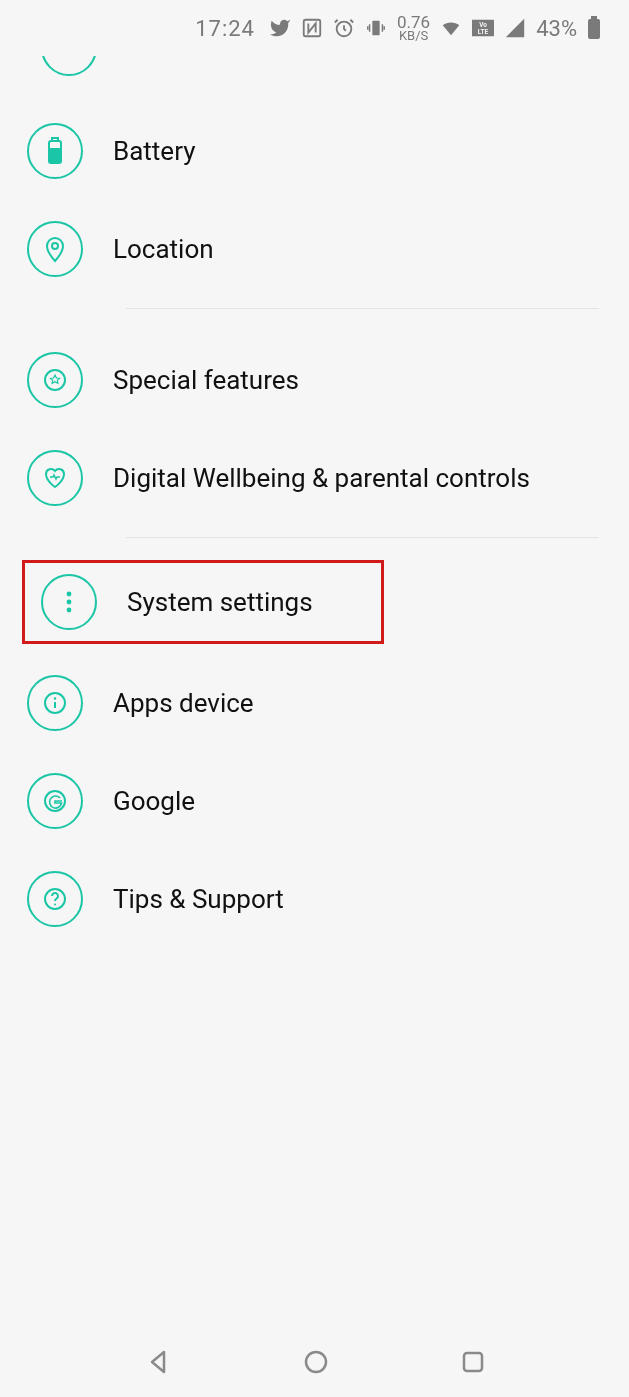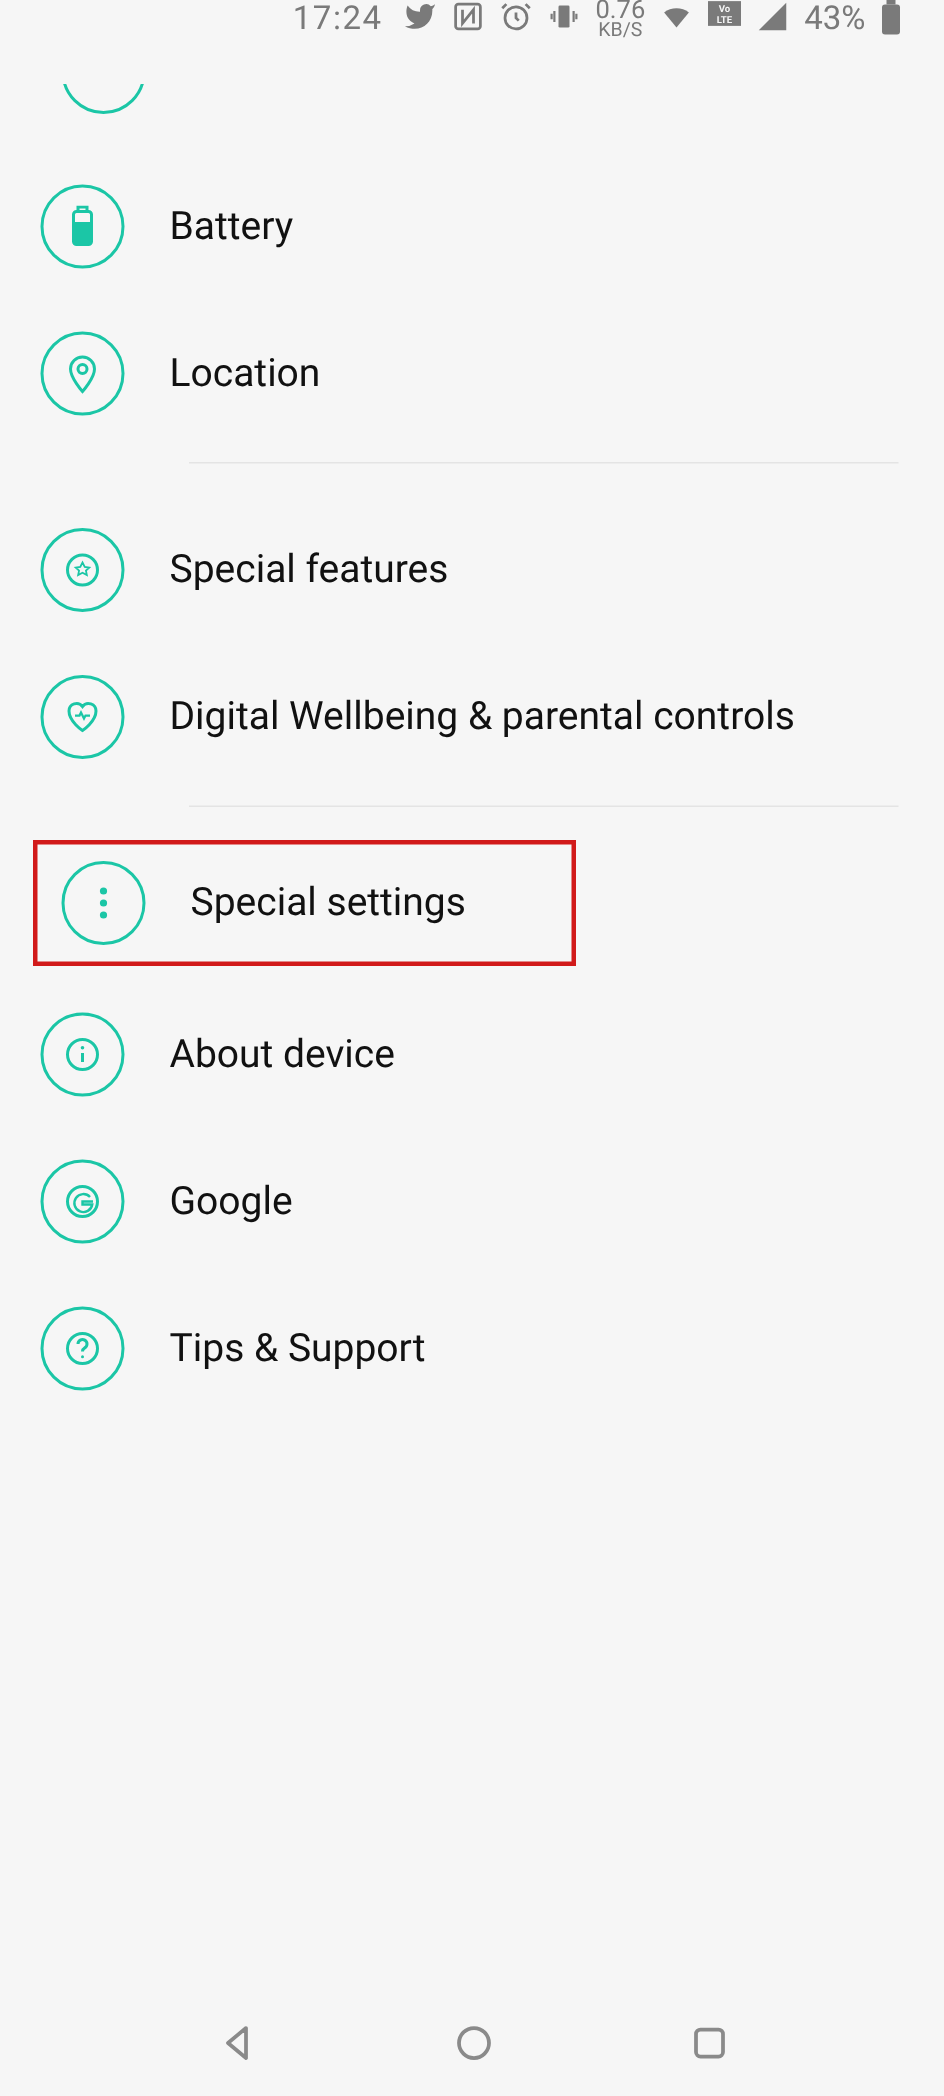--- a/index.html
+++ b/index.html
@@ -1,20 +1,20 @@
 <!DOCTYPE html>
 <html><head>
 <meta charset="utf-8">
 <style>
   * { box-sizing: border-box; margin: 0; padding: 0; }
   html, body { width: 629px; height: 1397px; background: #f6f6f6; font-family: -apple-system, Roboto, "Helvetica Neue", Arial, sans-serif; overflow: hidden; }
   .screen { width: 629px; height: 1397px; position: relative; background: #f6f6f6; }
 
   
-  .statusbar { height: 56px; display: flex; justify-content: flex-end; padding: 0 28px 0 0; gap: 10px; color: #7a7a7a; font-size: 20px; }
+  .statusbar { height: 56px; display: flex; align-items: center; justify-content: flex-end; padding: 0 28px 0 0; gap: 10px; color: #7a7a7a; font-size: 20px; }
   .statusbar .time { font-size: 22px; letter-spacing: 1px; margin-right: 4px; }
   .statusbar svg { display: block; }
   .kbs { display: flex; flex-direction: column; align-items: center; line-height: 0.9; font-size: 13px; }
   .kbs .rate { font-size: 17px; }
 
   
   .header { padding: 28px 36px 22px 36px; border-bottom: 1px solid #e3e3e3; }
   .header-title { font-size: 30px; color: #1a1a1a; font-weight: 400; }
 
   
@@ -162,34 +162,34 @@
     <div class="gap"></div>
 
     <div class="highlight">
       <div class="icon-wrap">
         <svg width="10" height="26" viewBox="0 0 10 26" fill="#1bc6a6">
             <circle cx="5" cy="5" r="2.4"></circle>
             <circle cx="5" cy="13" r="2.4"></circle>
             <circle cx="5" cy="21" r="2.4"></circle>
           </svg>
       </div>
-      <div class="label">Special settings</div>
+      <div class="label">System settings</div>
     </div>
 
     <div class="gap-sm"></div>
 
     <div class="row">
       <div class="icon-wrap">
         <svg width="26" height="26" viewBox="0 0 26 26" fill="none" stroke="#1bc6a6" stroke-width="2">
             <circle cx="13" cy="13" r="10"></circle>
             <circle cx="13" cy="8.5" r="1.2" fill="#1bc6a6" stroke="none"></circle>
             <path d="M13 12v6"></path>
           </svg>
       </div>
-      <div class="label">About device</div>
+      <div class="label">Apps device</div>
     </div>
 
 
     <div class="row">
       <div class="icon-wrap">
         <svg width="26" height="26" viewBox="0 0 26 26" fill="none" stroke="#1bc6a6" stroke-width="2">
             <circle cx="13" cy="13" r="10"></circle>
             <path d="M18 10a6 6 0 1 0 1.5 5H13v-2h7" stroke-width="1.6"></path>
           </svg>
       </div>

